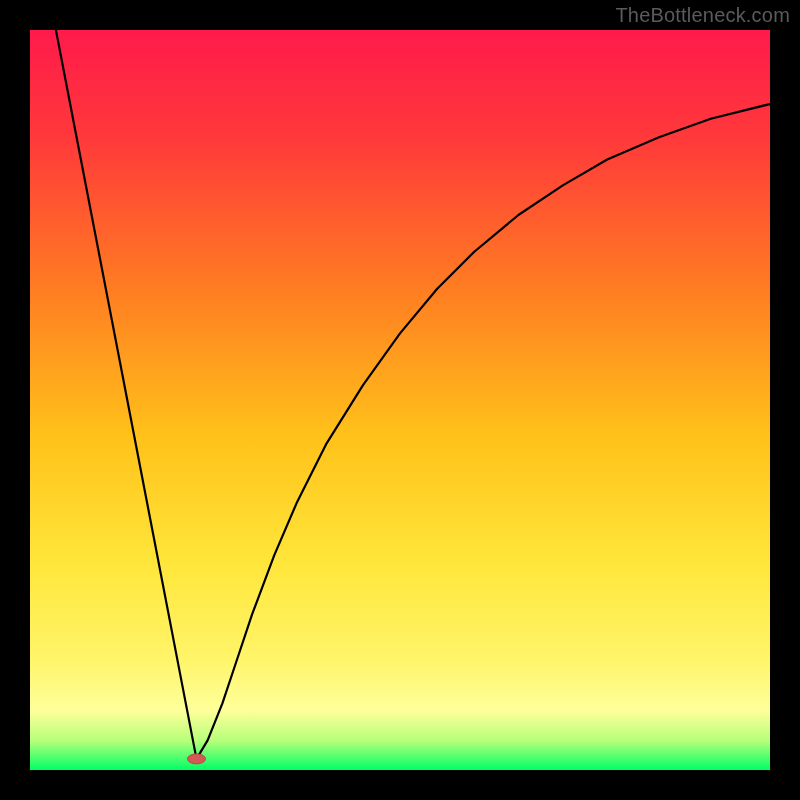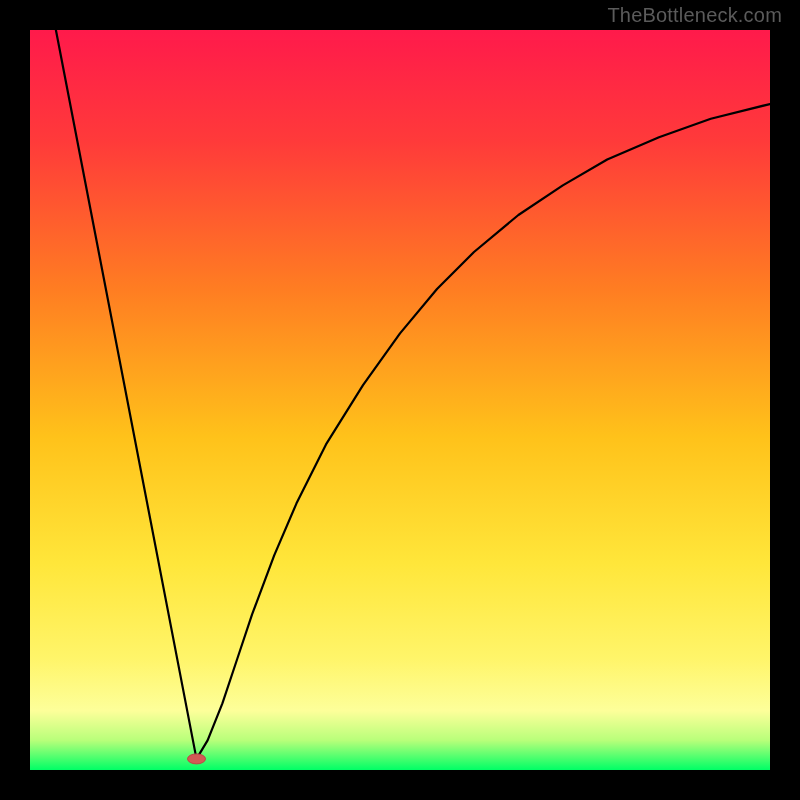--- a/index.html
+++ b/index.html
@@ -20,21 +20,21 @@
   .plot {
     position: absolute;
     left: 30px;
     top: 30px;
     width: 740px;
     height: 740px;
   }
   .watermark {
     position: absolute;
     top: 4px;
-    right: 18px;
+    right: 10px;
     color: #5b5b5b;
     font-size: 20px;
     font-weight: 500;
     letter-spacing: 0.2px;
     user-select: none;
   }
 </style>
 </head>
 <body>
 

